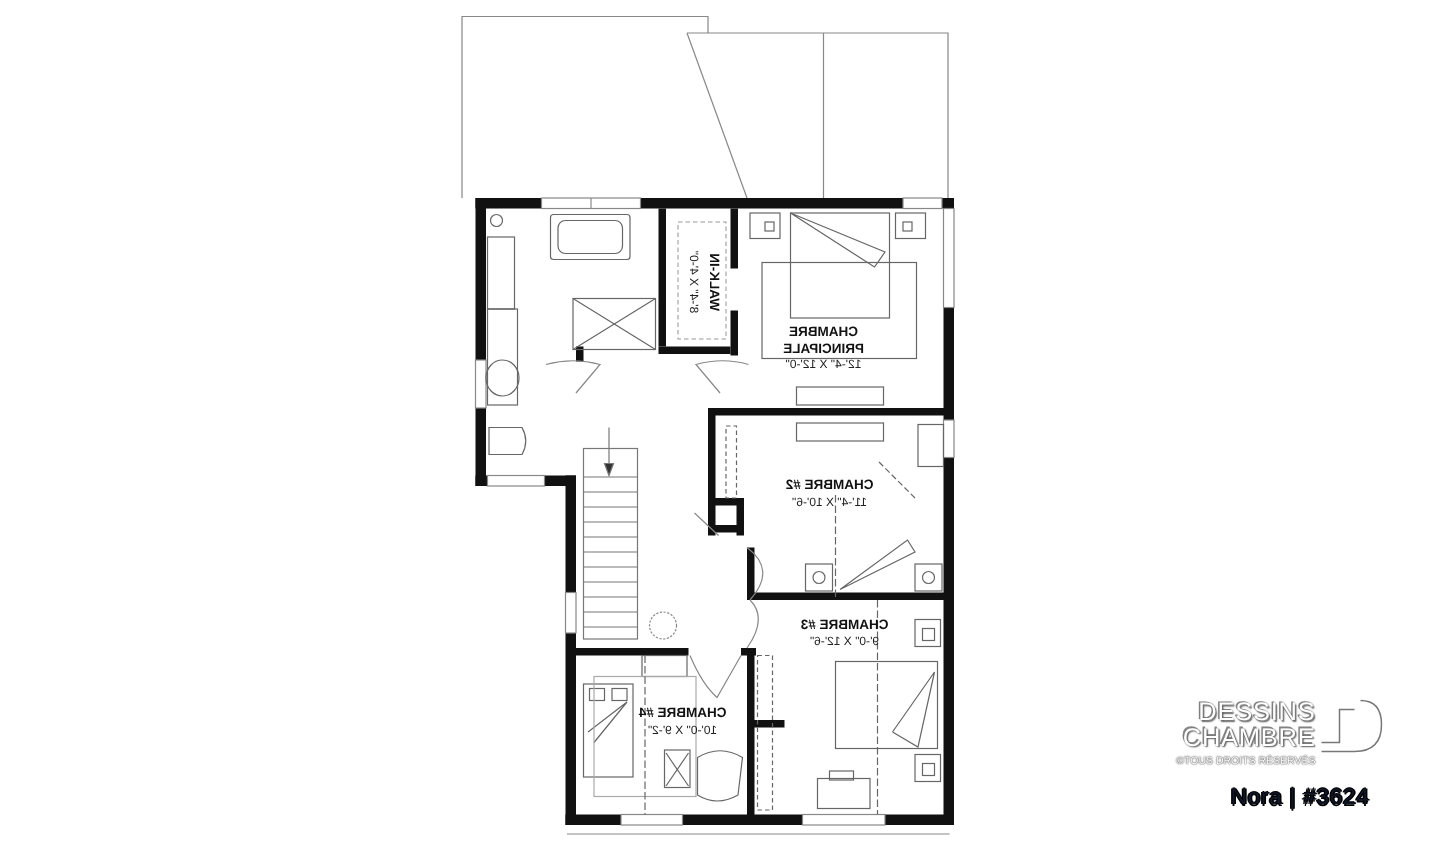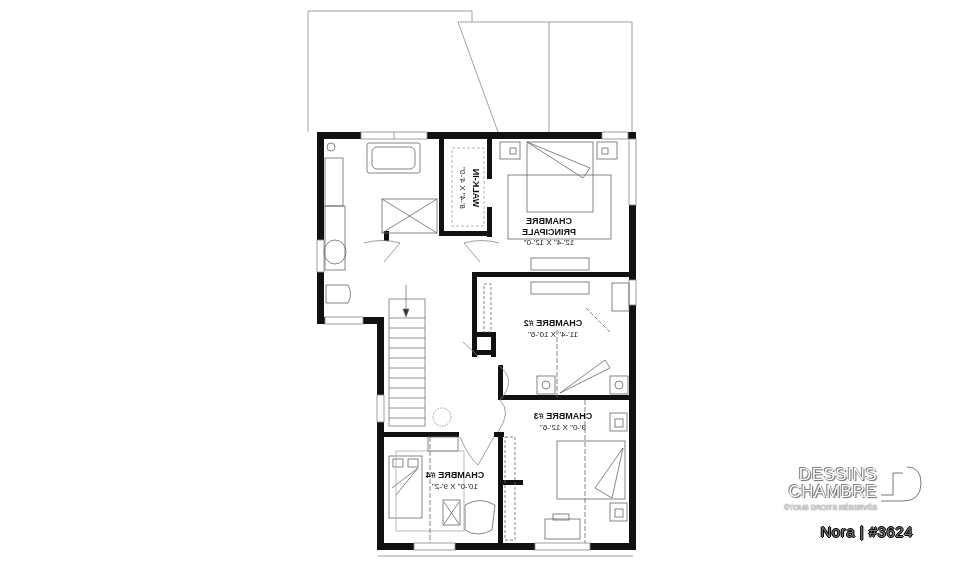--- a/index.html
+++ b/index.html
@@ -14,21 +14,21 @@
     text-shadow: 0 0 1px #555, 1px 1px 1px #666, -1px -1px 0 #888;
   }
   .logo-line1 { top: 5px; text-align: right; }
   .logo-line2 { top: 22px; }
   .logo-rights {
     position: absolute; right: 48px; top: 44px; font-size: 7px; color: #ffffff; white-space: nowrap;
     text-shadow: 0 0 1px #444, 0 0 1px #444;
   }
   .logo-mark { position: absolute; right: 2px; top: 3px; width: 44px; height: 42px; }
   .plan-name {
-    position: absolute; right: 12px; top: 63px; font-size: 15px; color: #737373; white-space: nowrap;
+    position: absolute; right: 12px; top: 63px; font-size: 15px; color: #0f172a; white-space: nowrap;
     text-shadow: 0 0 1px #000, 1px 0 0 #000, -1px 0 0 #000, 0 1px 0 #000, 0 -1px 0 #000;
     letter-spacing: 0.5px;
   }
 </style>
 </head>
 <body>
 
 <svg id="plan" viewBox="0 0 960 569" xmlns="http://www.w3.org/2000/svg">
 
   <g fill="none" stroke="#888" stroke-width="0.8">

